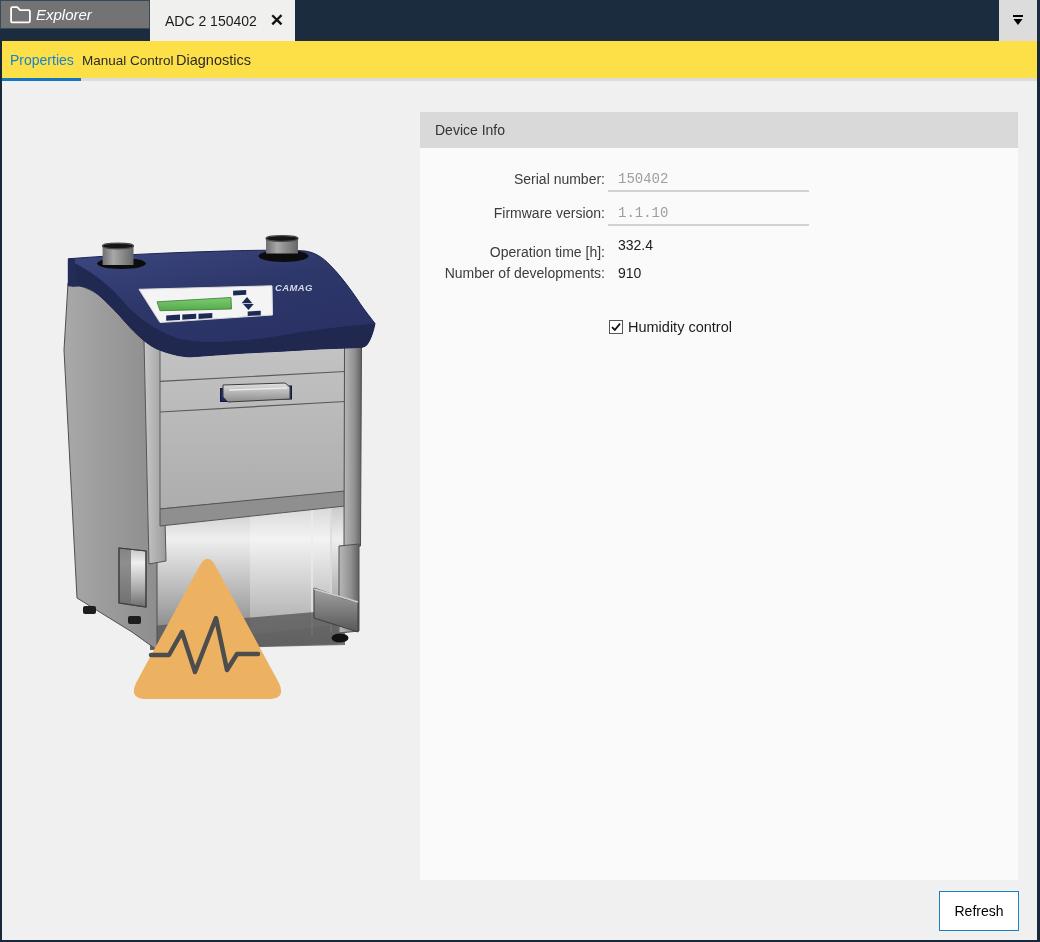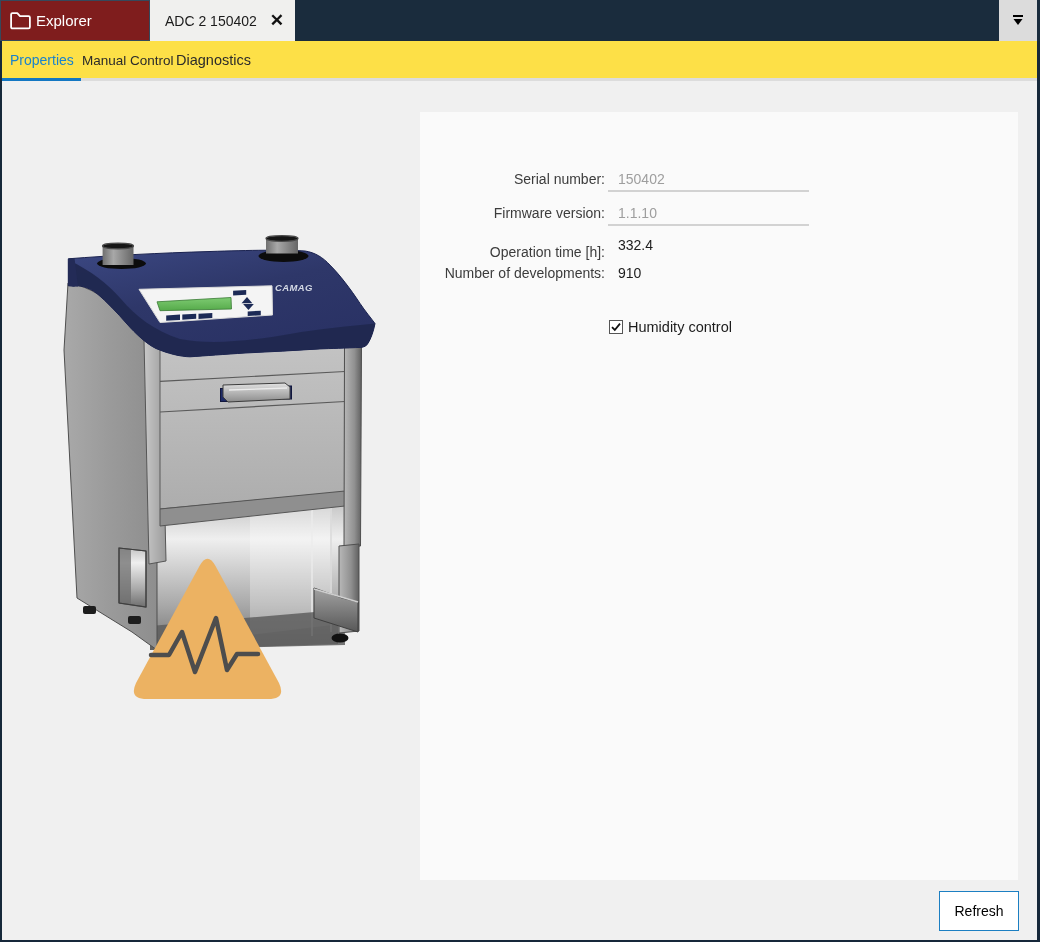--- a/index.html
+++ b/index.html
@@ -3,42 +3,42 @@
 <meta charset="utf-8">
 <style>
   * { margin:0; padding:0; box-sizing:border-box; }
   html,body { width:1040px; height:942px; overflow:hidden; }
   body { font-family:"Liberation Sans", sans-serif; }
   #win { position:relative; width:1040px; height:942px; background:#f0f0f0; }
   .abs { position:absolute; }
 
   
   #topbar { left:0; top:0; width:1040px; height:41px; background:#1a2c3d; }
-  #exptab { left:0; top:0; width:150px; height:41px; background:#7f1d1d; border:1px solid #35495c; display:flex; align-items:center; }
+  #exptab { left:0; top:0; width:150px; height:29px; background:#737373; border:1px solid #35495c; display:flex; align-items:center;font-style:italic; }
   #exptab svg { margin-left:8px; }
   #exptab span { color:#ffffff; font-size:15px; margin-left:4px; }
   #acttab { left:150px; top:0; width:145px; height:41px; background:#f0f0ee; display:flex; align-items:center; }
   #acttab .t { color:#1b1b1b; font-size:14px; margin-left:15px; }
   #acttab .x { color:#111; font-size:17px; font-weight:bold; margin-left:13px; }
   #ddbtn { left:999px; top:0; width:38px; height:41px; background:#dcdcdc; display:flex; align-items:center; justify-content:center; }
 
   
   #subrow { left:0; top:41px; width:1040px; height:37px; background:#fde047; }
   #subrow .lbl { position:absolute; top:11px; font-size:14px; }
   #u-blue { left:0; top:78px; width:81px; height:3px; background:#1377c2; }
   #u-gray { left:81px; top:78px; width:959px; height:3px; background:#dcdcdc; }
 
   
   #panel { left:420px; top:112px; width:598px; height:768px; background:#fafafa; }
   #phead { left:420px; top:112px; width:598px; height:36px; background:#d9d9d9; }
   #phead span { position:absolute; left:15px; top:10px; font-size:14px; color:#333; }
 
   .flabel { position:absolute; left:420px; width:185px; text-align:right; font-size:14px; color:#3c3c3c; }
   .fval { position:absolute; left:618px; font-size:14px; }
-  .gray { color:#9e9e9e; }
+  .gray { color:#9e9e9e;font-family:Liberation Mono, monospace; }
   .dark { color:#1c1c1c; }
   .uline { position:absolute; left:608px; width:201px; height:2px; background:#d2d2d2; }
 
   #cbrow { left:609px; top:319px; }
   #cbrow .cb { position:absolute; left:0; top:1px; width:14px; height:14px; background:#fff; border:1px solid #555; }
   #cbrow .lab { position:absolute; left:19px; top:0px; font-size:14.5px; color:#1c1c1c; white-space:nowrap; }
 
   #refresh { left:939px; top:891px; width:80px; height:40px; background:#fff; border:1px solid #1c7fc2; color:#000000; font-size:14px; display:flex; align-items:center; justify-content:center; }
 
   
@@ -69,20 +69,23 @@
 
   <div class="abs" id="subrow">
     <span class="lbl" style="left:10px; color:#1a82cc;">Properties</span>
     <span class="lbl" style="left:82px; color:#2b2b2b; font-size:13.5px; top:11.5px;text-align:right;">Manual Control</span>
     <span class="lbl" style="left:176px; color:#2b2b2b; font-size:14.5px; top:11px;">Diagnostics</span>
   </div>
   <div class="abs" id="u-blue"></div>
   <div class="abs" id="u-gray"></div>
 
   <div class="abs" id="panel"></div>
+  <div class="abs" id="phead">
+      <span>Device Info</span>
+    </div>
 
   <div class="flabel" style="top:171px;">Serial number:</div>
   <div class="fval gray" style="top:171px;">150402</div>
   <div class="uline" style="top:190px;"></div>
 
   <div class="flabel" style="top:205px;">Firmware version:</div>
   <div class="fval gray" style="top:205px;">1.1.10</div>
   <div class="uline" style="top:224px;"></div>
 
   <div class="flabel" style="top:244px;">Operation time [h]:</div>

